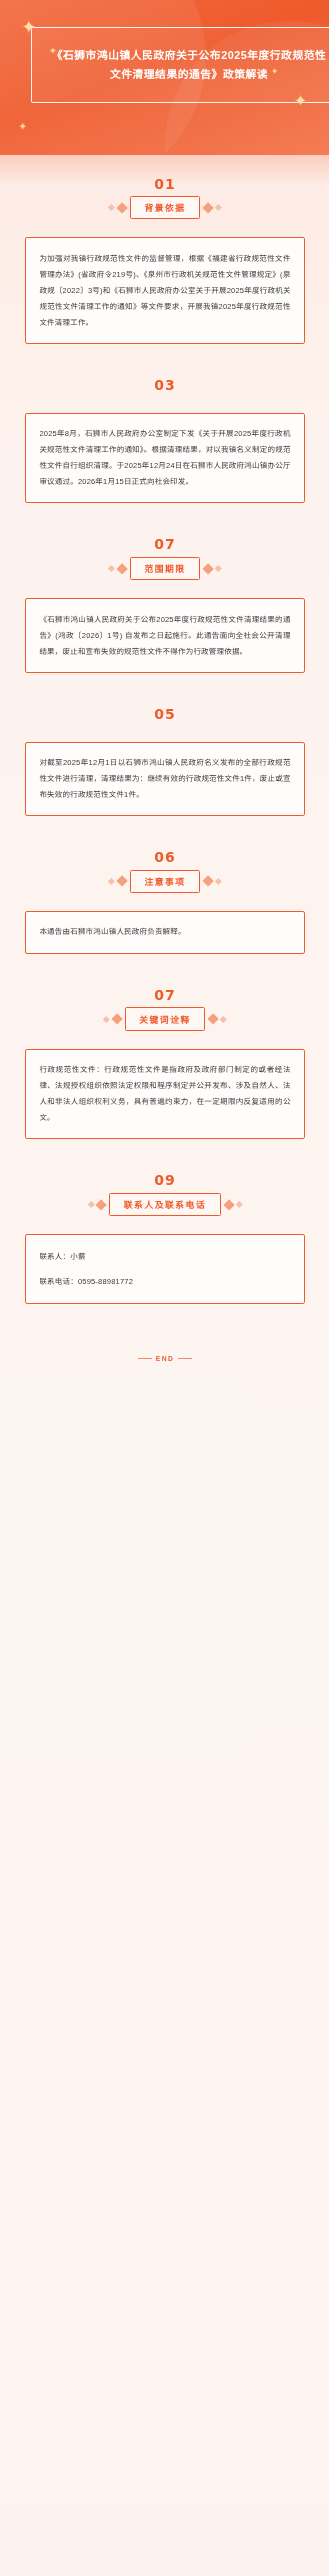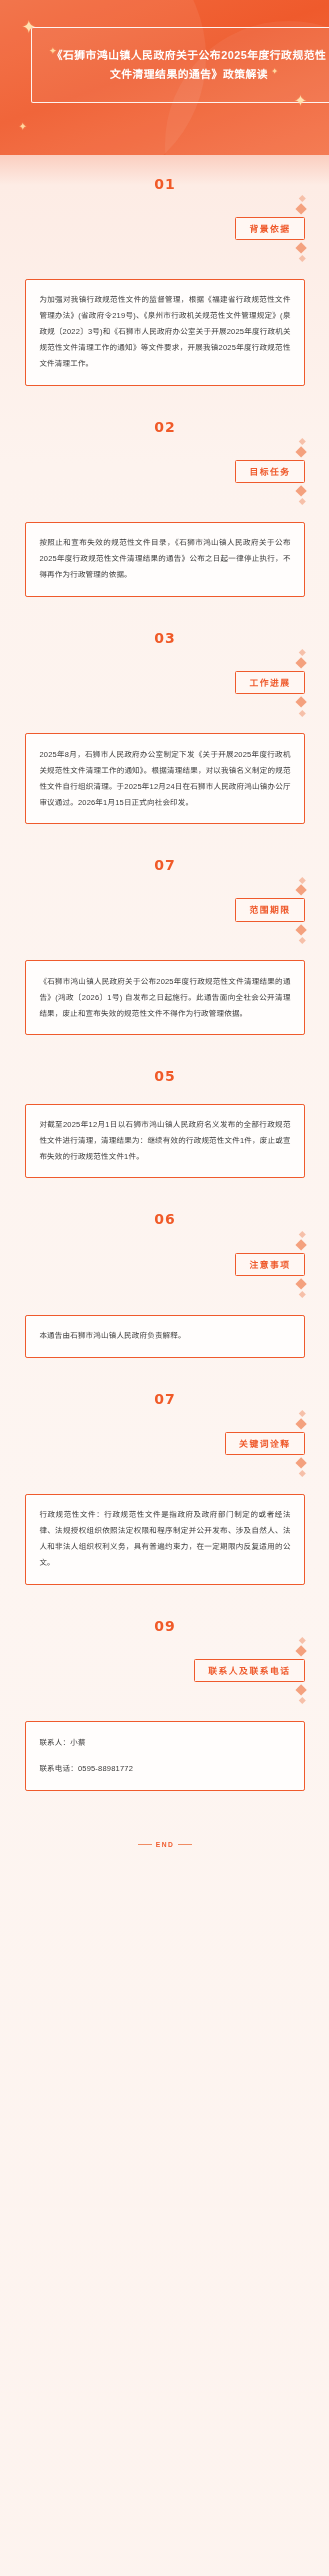--- a/index.html
+++ b/index.html
@@ -97,25 +97,24 @@
     font-size: 14px;
     font-weight: bold;
     color: #f05a28;
     letter-spacing: 1px;
     font-family: "DejaVu Sans", "Liberation Sans", sans-serif;
     line-height: 17.5px;
     margin-bottom: 3.1px;
   }
   .sec-head {
     display: flex;
-    align-items: flex-end;
+    align-items: center;
     justify-content: center;
     gap: 4px;
     margin-bottom: 11.3px;
-    flex-direction: column;
   }
   .sec-title-box {
     border: 1px solid #ef5a2c;
     color: #ef5a2c;
     font-size: 8.8px;
     font-weight: bold;
     letter-spacing: 1.5px;
     padding: 4.1px 13.4px;
     border-radius: 1.5px;
     background: #fff7f3;
@@ -195,43 +194,23 @@
         <span class="sec-deco"></span>
         <span class="sec-title-box">背景依据</span>
         <span class="sec-deco"></span>
         <span class="sec-deco small"></span>
       </div>
       <div class="card">
         <p>为加强对我镇行政规范性文件的监督管理，根据《福建省行政规范性文件管理办法》(省政府令219号)、《泉州市行政机关规范性文件管理规定》(泉政规〔2022〕3号)和《石狮市人民政府办公室关于开展2025年度行政机关规范性文件清理工作的通知》等文件要求，开展我镇2025年度行政规范性文件清理工作。</p>
       </div>
     </div>
 
-    <div class="section">
-      <div class="sec-num">02</div>
-      <div class="sec-head">
-        <span class="sec-deco small"></span>
-        <span class="sec-deco"></span>
-        <span class="sec-title-box">目标任务</span>
-        <span class="sec-deco"></span>
-        <span class="sec-deco small"></span>
-      </div>
-      <div class="card">
-        <p>按照止和宣布失效的规范性文件目录，《石狮市鸿山镇人民政府关于公布2025年度行政规范性文件清理结果的通告》公布之日起一律停止执行，不得再作为行政管理的依据。</p>
-      </div>
-    </div>
 
     <div class="section">
       <div class="sec-num">03</div>
-      <div class="sec-head">
-        <span class="sec-deco small"></span>
-        <span class="sec-deco"></span>
-        <span class="sec-title-box">工作进展</span>
-        <span class="sec-deco"></span>
-        <span class="sec-deco small"></span>
-      </div>
       <div class="card">
         <p>2025年8月，石狮市人民政府办公室制定下发《关于开展2025年度行政机关规范性文件清理工作的通知》。根据清理结果，对以我镇名义制定的规范性文件自行组织清理。于2025年12月24日在石狮市人民政府鸿山镇办公厅审议通过。2026年1月15日正式向社会印发。</p>
       </div>
     </div>
 
     <div class="section">
       <div class="sec-num">07</div>
       <div class="sec-head">
         <span class="sec-deco small"></span>
         <span class="sec-deco"></span>

